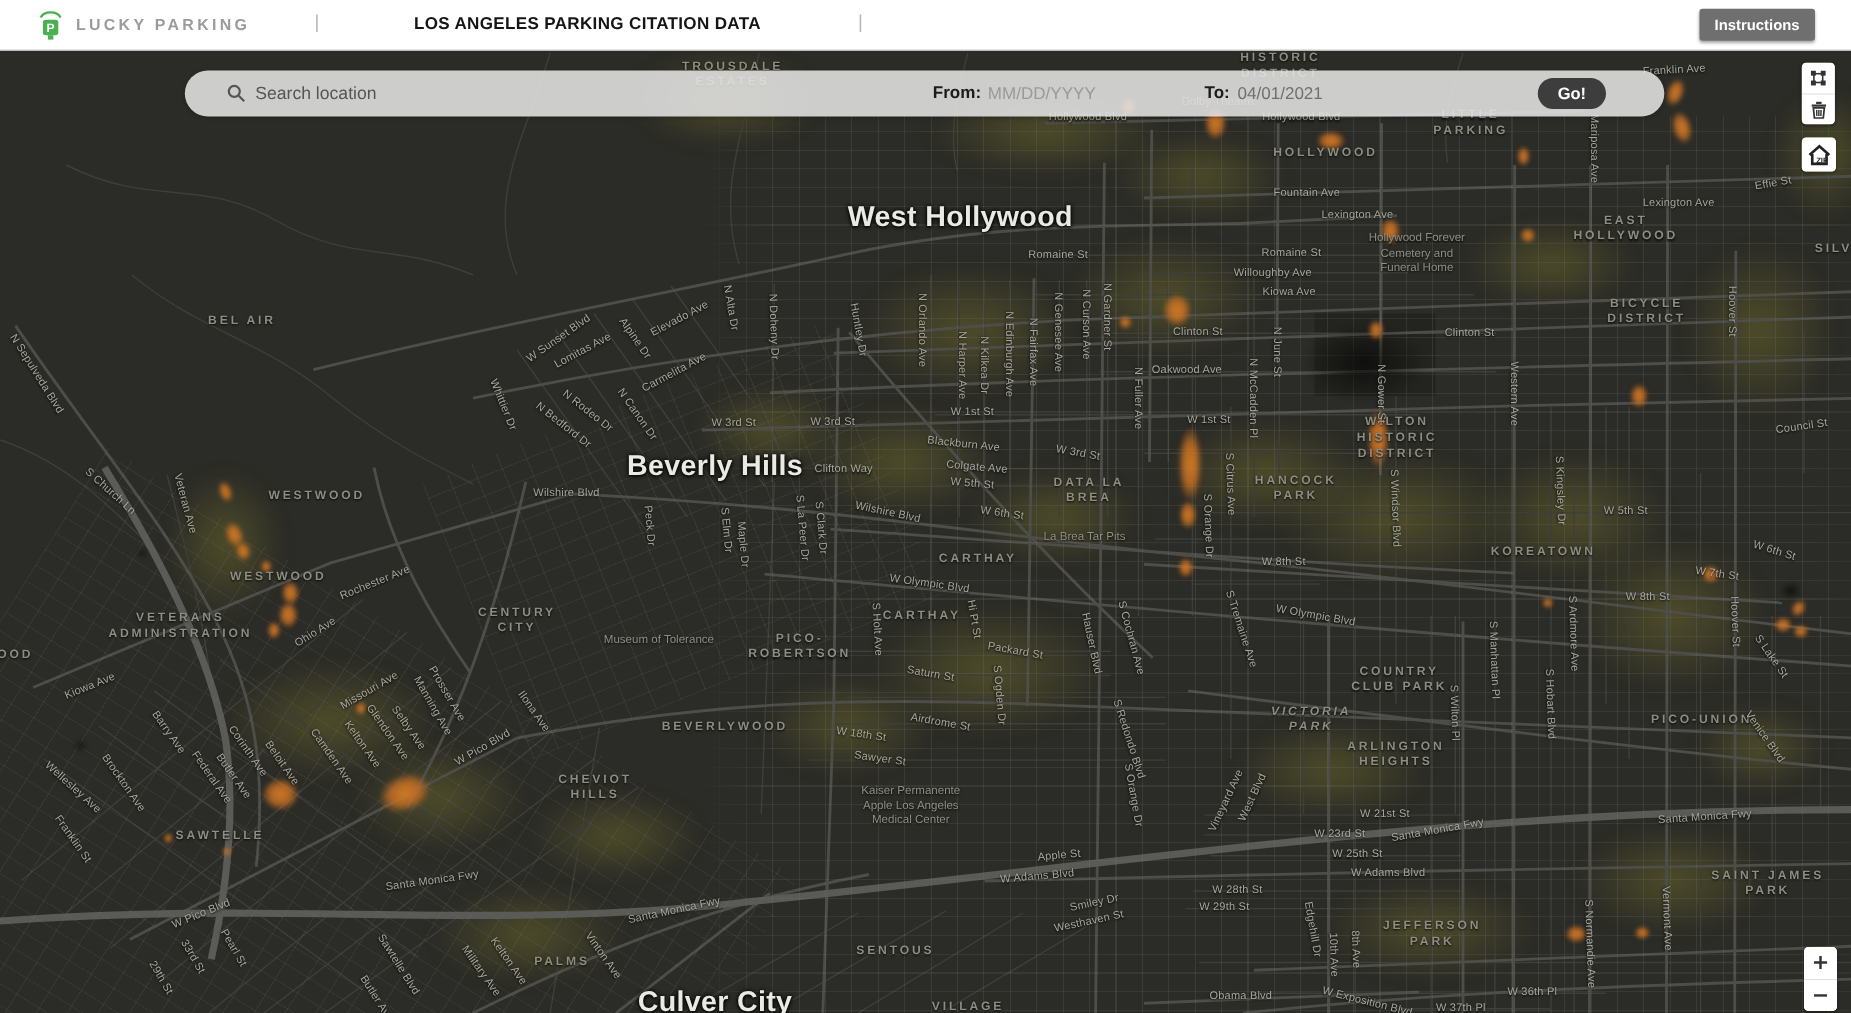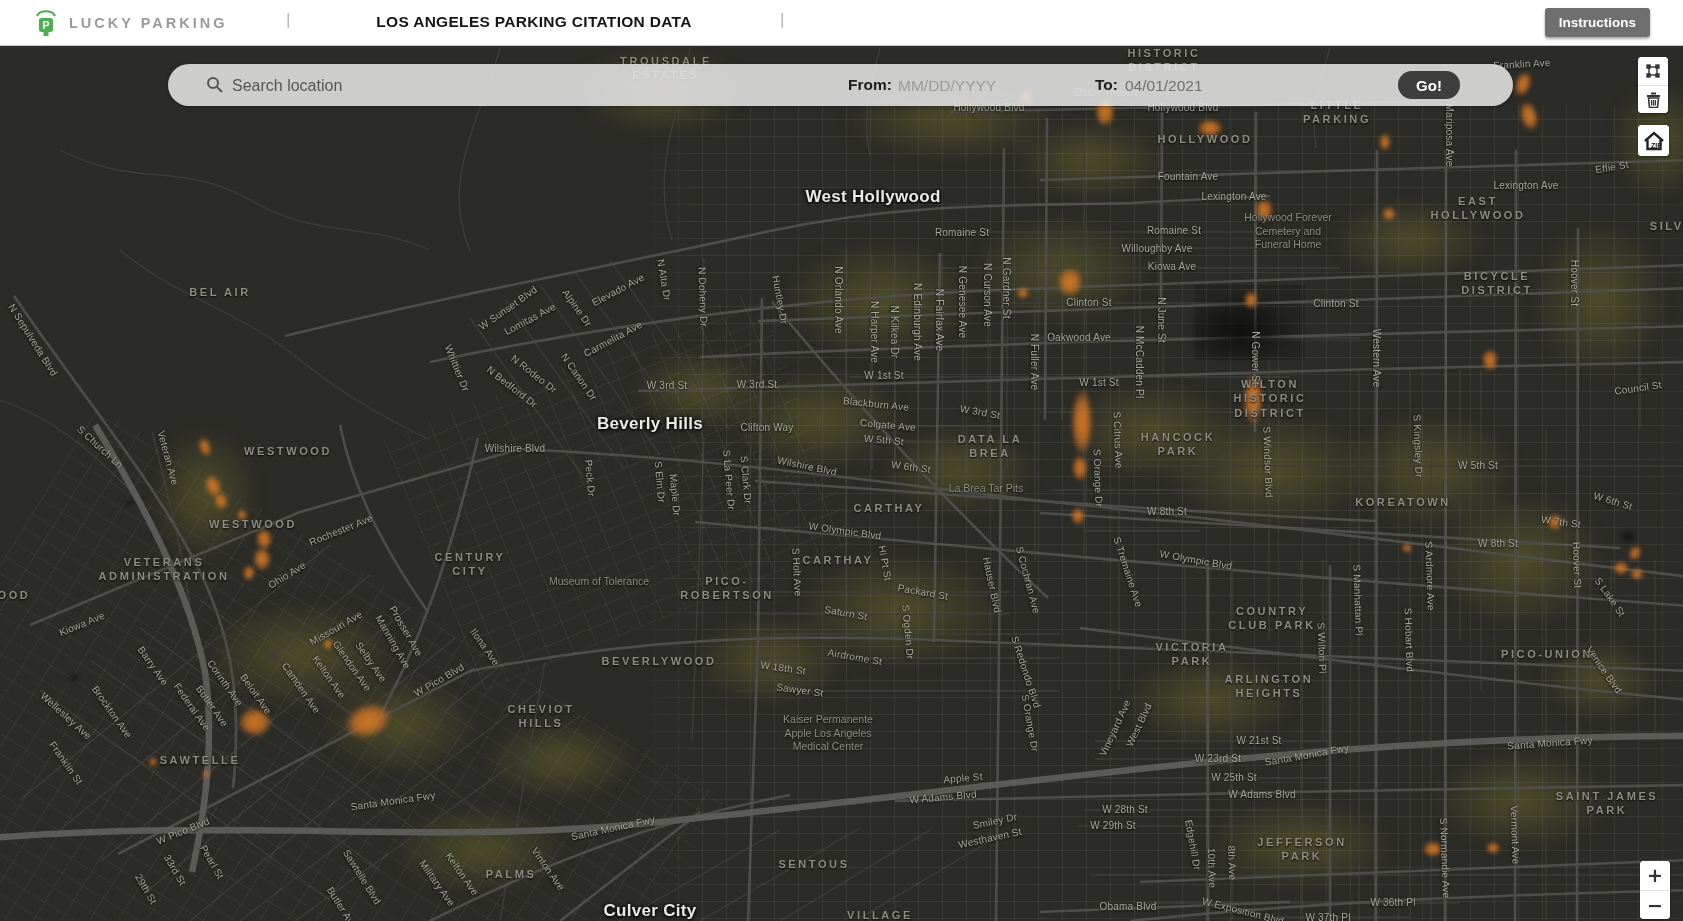--- a/index.html
+++ b/index.html
@@ -49,21 +49,21 @@
   }
   #grid-bh{left:420px;top:310px;width:400px;height:270px;transform:rotate(-22deg);opacity:.75;}
   #grid-sawtelle{left:-90px;top:520px;width:740px;height:500px;transform:rotate(32deg);opacity:.7;}
   
   .blob{position:absolute;border-radius:50%;}
   .blob.high{background:radial-gradient(ellipse at center, rgba(214,124,38,.95) 0%, rgba(202,113,36,.8) 40%, rgba(190,105,30,0) 72%);filter:blur(2px);}
   .blob.low{background:radial-gradient(ellipse at center, rgba(163,158,48,.30) 0%, rgba(163,158,48,0) 70%);filter:blur(8px);}
   .blob.dark{background:radial-gradient(ellipse at center, rgba(12,12,10,.85) 0%, rgba(12,12,10,0) 72%);filter:blur(2px);}
   
   .lbl{position:absolute;white-space:nowrap;text-align:center;line-height:1.3;}
-  .lbl.city{font-size:17px;font-weight:600;color:#eaeae4;text-shadow:0 1px 3px #000,0 0 5px #000;letter-spacing:.3px;}
+  .lbl.city{font-size:26px;font-weight:600;color:#eaeae4;text-shadow:0 1px 3px #000,0 0 5px #000;letter-spacing:.3px;}
   .lbl.district{font-size:11px;font-weight:600;color:#8d8d83;letter-spacing:2.6px;text-shadow:0 1px 2px rgba(0,0,0,.9);}
   .lbl.poi{font-size:10.5px;color:#8f8f86;text-shadow:0 1px 2px rgba(0,0,0,.9);}
   .lbl.street{font-size:10px;color:#a8a89e;letter-spacing:.2px;text-shadow:0 1px 2px rgba(0,0,0,.95);}
   
   #search-toolbar{
     position:absolute;left:168px;top:64px;width:1345px;height:42px;border-radius:21px;
     background:rgba(228,228,228,.88);z-index:40;box-shadow:0 1px 4px rgba(0,0,0,.25);
   }
   #search-icon{position:absolute;left:38px;top:12px;}
   #search-input{
@@ -387,21 +387,21 @@
         <div>PICO-</div>
         <div>ROBERTSON</div>
       </div>
       <div class="lbl district" style="left: 1403px; top: 502px; transform: translate(-50%, -50%) rotate(0deg);">
         <div>KOREATOWN</div>
       </div>
       <div class="lbl district" style="left: 1272px; top: 618px; transform: translate(-50%, -50%) rotate(0deg);">
         <div>COUNTRY</div>
         <div>CLUB PARK</div>
       </div>
-      <div class="lbl district" style="left: 1192px; top: 654px; transform: translate(-50%, -50%) rotate(0deg);">
+      <div class="lbl district" style="left: 1192px; top: 654px; transform: translate(-50%, -50%) rotate(0deg); font-style: italic;">
         <div>VICTORIA</div>
         <div>PARK</div>
       </div>
       <div class="lbl district" style="left: 1269px; top: 686px; transform: translate(-50%, -50%) rotate(0deg);">
         <div>ARLINGTON</div>
         <div>HEIGHTS</div>
       </div>
       <div class="lbl district" style="left: 1547px; top: 654px; transform: translate(-50%, -50%) rotate(0deg);">
         <div>PICO-UNION</div>
       </div>

